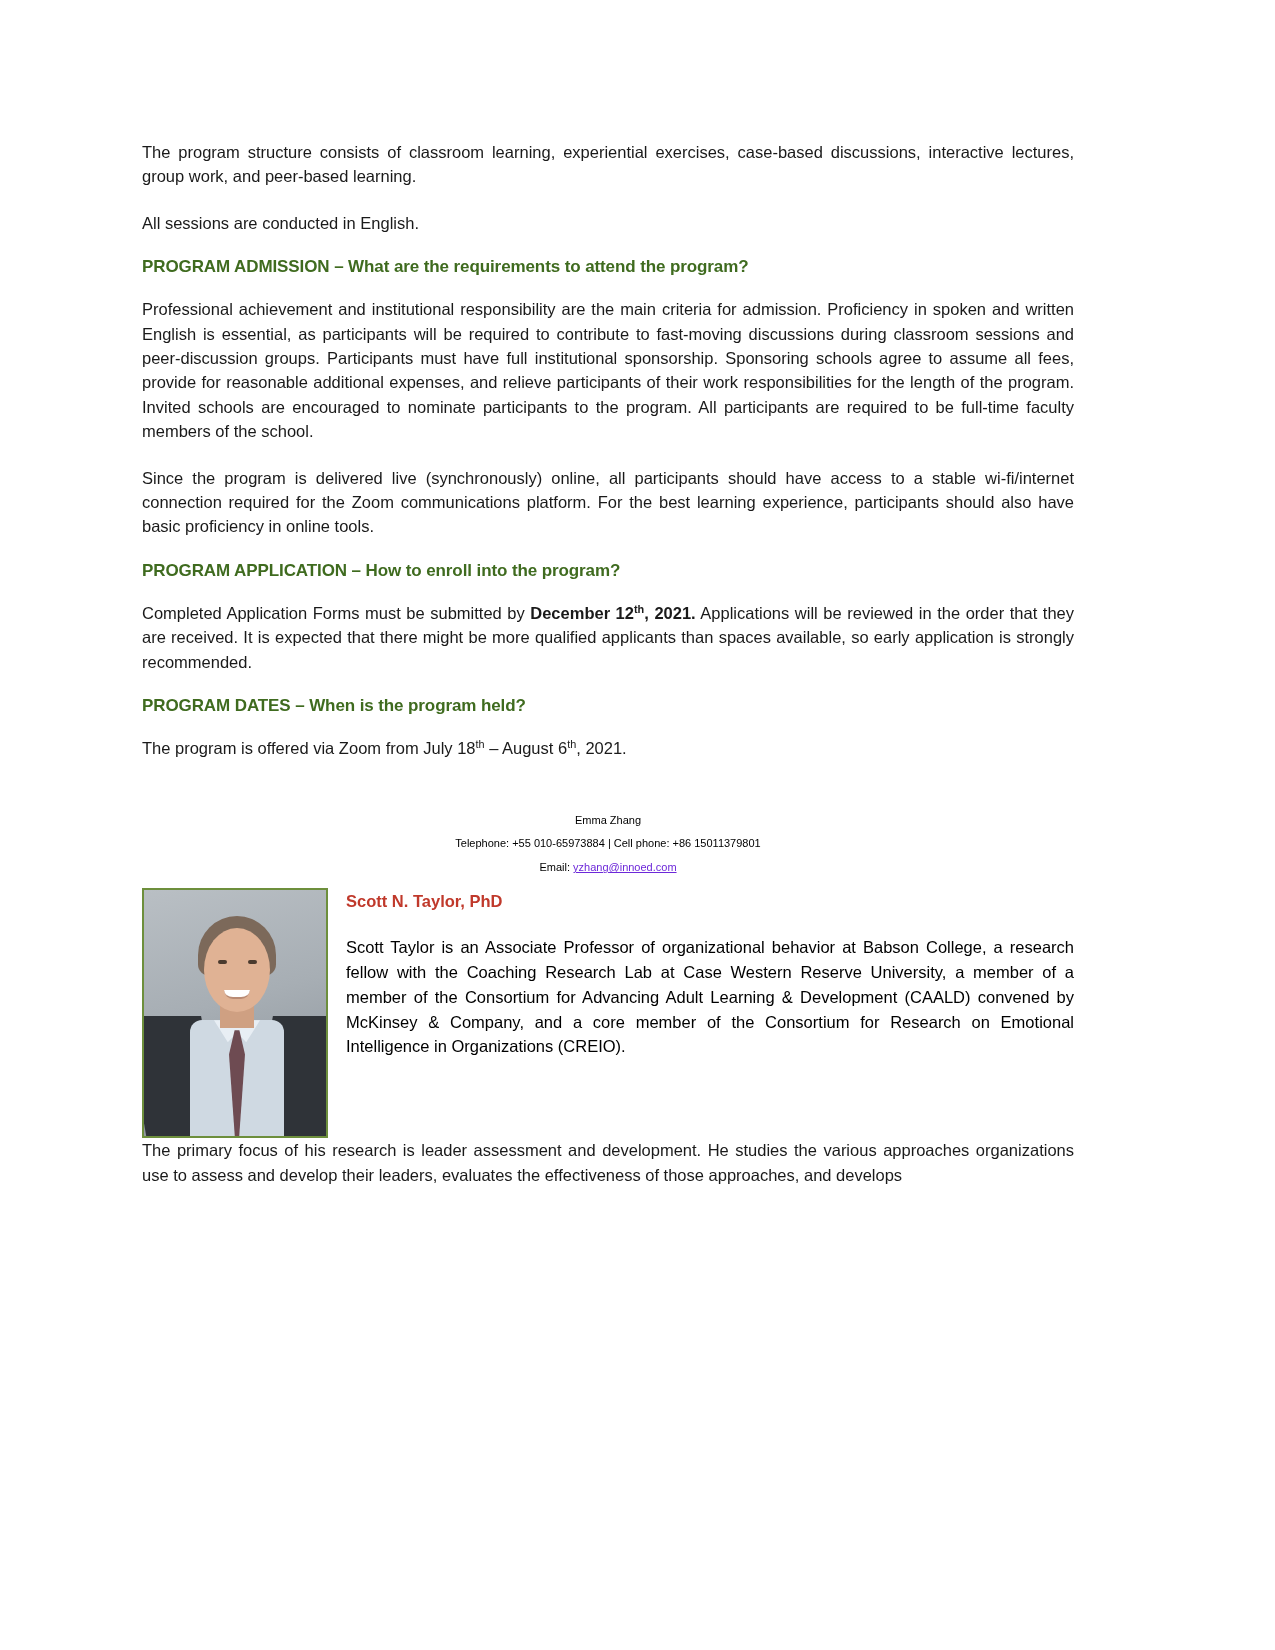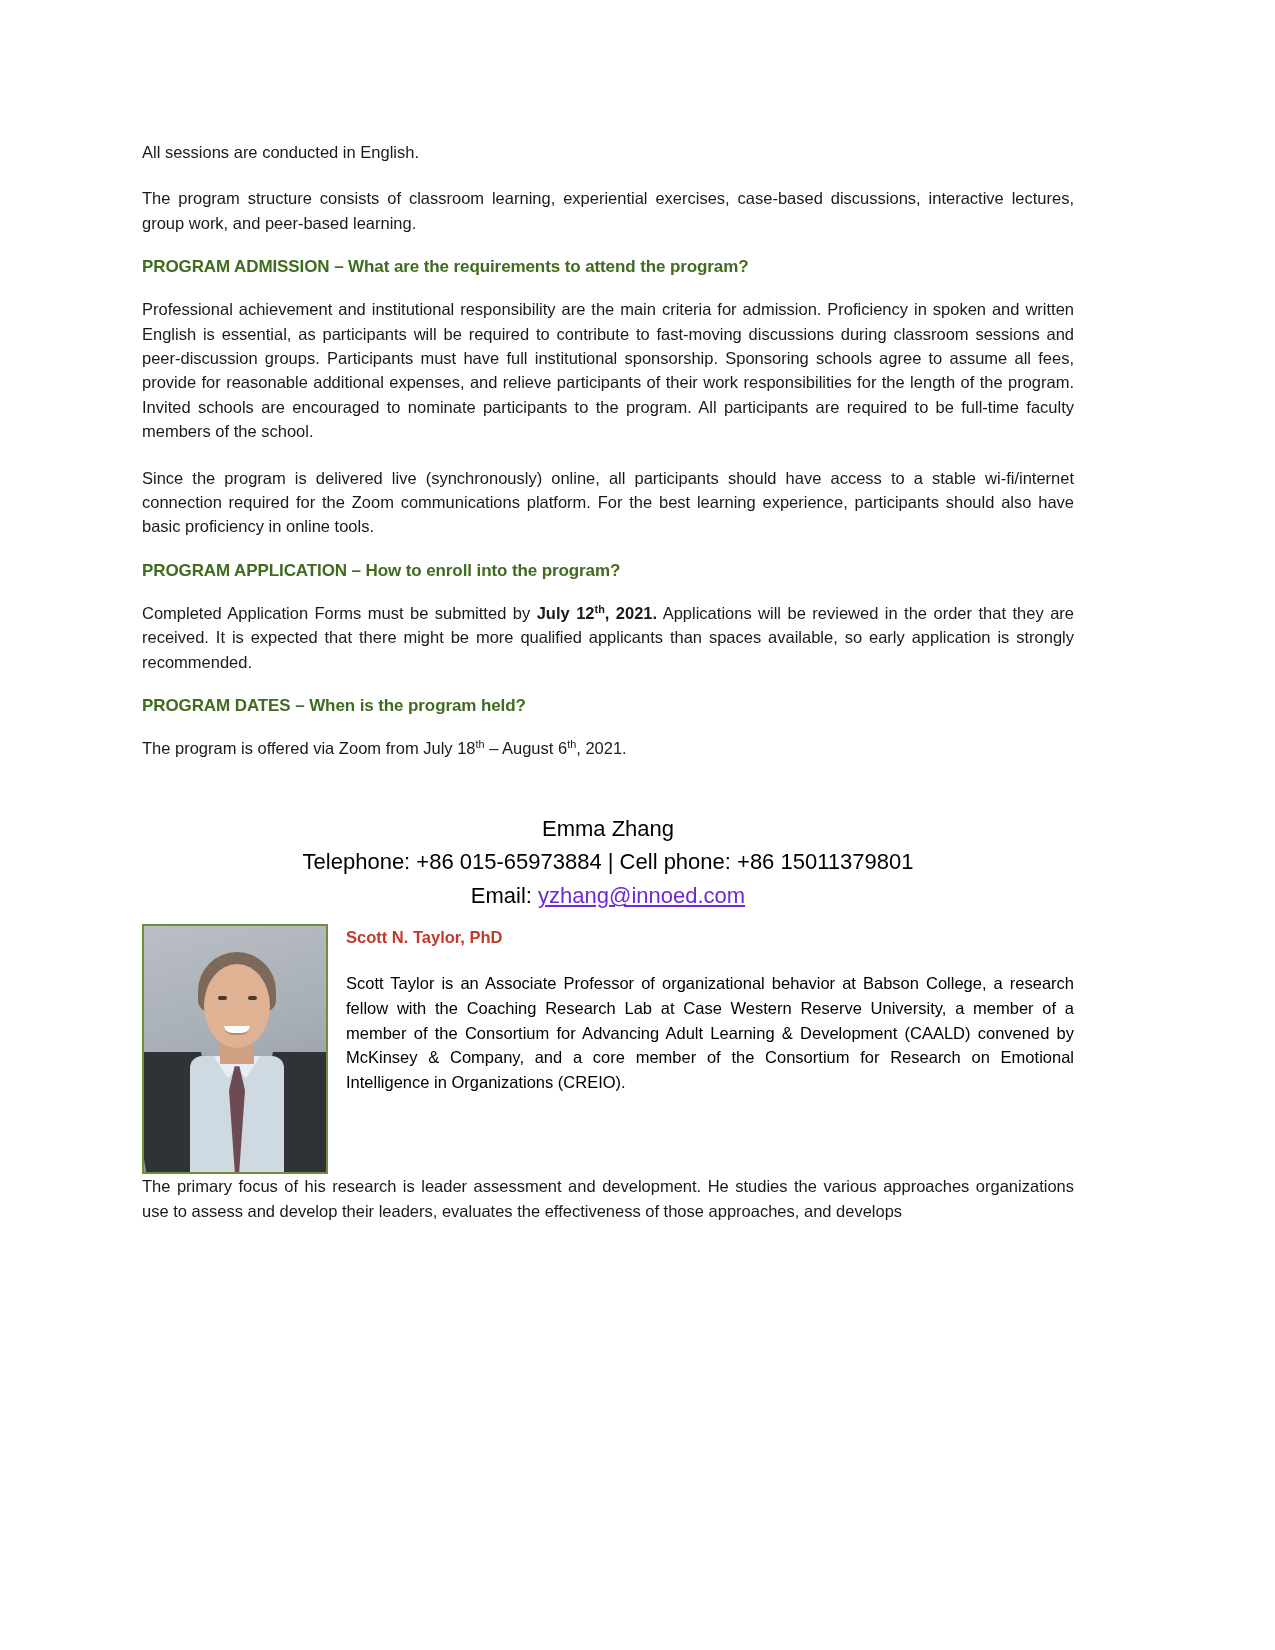--- a/index.html
+++ b/index.html
@@ -49,23 +49,23 @@
   .contact-block {
     margin-top: 52px;
     text-align: center;
   }
   .contact-title {
     font-size: 16.5px;
     font-weight: bold;
     margin: 0 0 28px 0;
   }
   .contact-line {
-    font-size: 22px;
+    font-size: 11px;
     line-height: 1.45;
-    margin: 2px;
+    margin: 8px;
     text-align: center;
   }
   .contact-link {
     color: #6d28d9;
     text-decoration: underline;
   }
 
   h2.faculty-heading {
     font-size: 16.5px;
     font-weight: normal;
@@ -193,36 +193,36 @@
   .closing {
     margin-top: 28px;
   }
 </style>
 </head>
 <body>
 
 <div class="page">
   <div class="content">
 
+    <p class="body">The program structure consists of classroom learning, experiential exercises, case-based discussions, interactive lectures, group work, and peer-based learning.</p>
     <p class="body nojust">All sessions are conducted in English.</p>
-    <p class="body">The program structure consists of classroom learning, experiential exercises, case-based discussions, interactive lectures, group work, and peer-based learning.</p>
 
     <h2 class="section">PROGRAM ADMISSION – What are the requirements to attend the program?</h2>
     <p class="body">Professional achievement and institutional responsibility are the main criteria for admission. Proficiency in spoken and written English is essential, as participants will be required to contribute to fast-moving discussions during classroom sessions and peer-discussion groups. Participants must have full institutional sponsorship. Sponsoring schools agree to assume all fees, provide for reasonable additional expenses, and relieve participants of their work responsibilities for the length of the program. Invited schools are encouraged to nominate participants to the program. All participants are required to be full-time faculty members of the school.</p>
     <p class="body">Since the program is delivered live (synchronously) online, all participants should have access to a stable wi-fi/internet connection required for the Zoom communications platform. For the best learning experience, participants should also have basic proficiency in online tools.</p>
 
     <h2 class="section">PROGRAM APPLICATION – How to enroll into the program?</h2>
-    <p class="body"><span>Completed Application Forms must be submitted by </span><span class="bold">July 12</span><sup class="bold">th</sup><span class="bold">, 2021.</span><span> Applications will be reviewed in the order that they are received. It is expected that there might be more qualified applicants than spaces available, so early application is strongly recommended.</span></p>
+    <p class="body"><span>Completed Application Forms must be submitted by </span><span class="bold">December 12</span><sup class="bold">th</sup><span class="bold">, 2021.</span><span> Applications will be reviewed in the order that they are received. It is expected that there might be more qualified applicants than spaces available, so early application is strongly recommended.</span></p>
 
     <h2 class="section">PROGRAM DATES – When is the program held?</h2>
     <p class="body nojust"><span>The program is offered via Zoom from July 18</span><sup>th</sup><span> – August 6</span><sup>th</sup><span>, 2021.</span></p>
 
     <div class="contact-block">
       <p class="contact-line">Emma Zhang</p>
-      <p class="contact-line">Telephone: +86 015-65973884 | Cell phone: +86 15011379801</p>
+      <p class="contact-line">Telephone: +55 010-65973884 | Cell phone: +86 15011379801</p>
       <p class="contact-line"><span>Email: </span><a class="contact-link" href="#">yzhang@innoed.com</a></p>
     </div>
 
 
     <div class="faculty">
       <div class="photo-wrap">
         <div class="photo">
           <div class="bg"></div>
           <div class="suit-l"></div>
           <div class="suit-r"></div>

